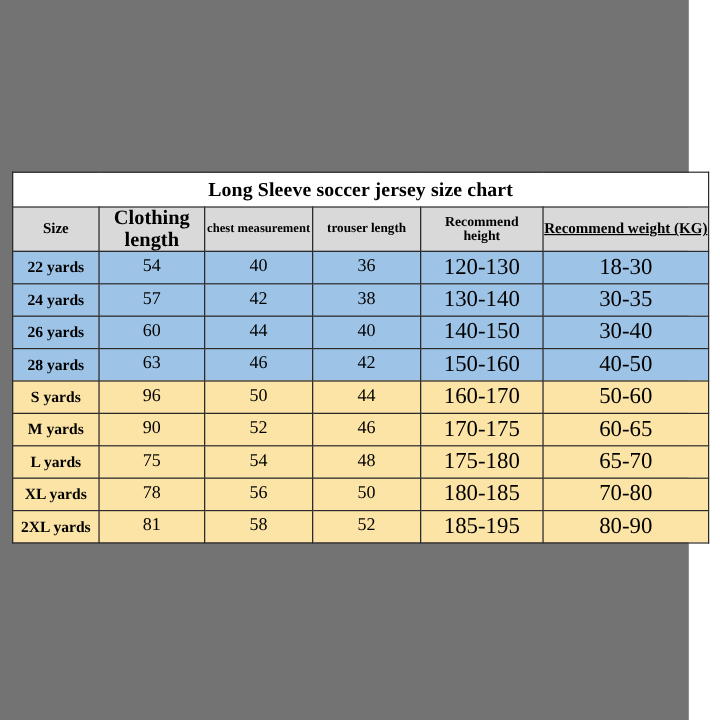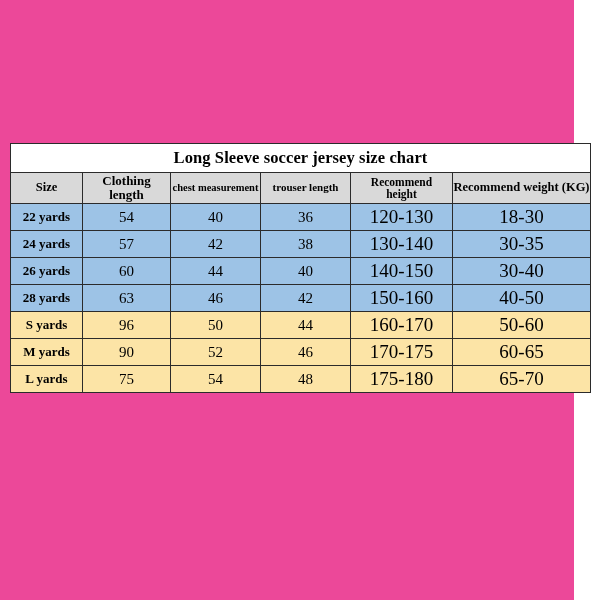--- a/index.html
+++ b/index.html
@@ -10,21 +10,21 @@
     width: 600px;
     height: 600px;
     background: #ffffff;
     font-family: "Liberation Serif", serif;
     overflow: hidden;
   }
   .page {
     position: relative;
     width: 574px;
     height: 600px;
-    background: #ec4899;
+    background: #737373;
   }
   .chart-wrap {
     position: absolute;
     left: 10px;
     top: 143px;
     width: 580px;
   }
   table.size-chart {
     border-collapse: collapse;
     width: 580px;
@@ -45,25 +45,25 @@
     background: #ffffff;
     letter-spacing: 0.1px;
   }
   .header-row td {
     background: #d9d9d9;
     height: 30px;
     font-weight: bold;
     line-height: 1.05;
   }
   .h-size { font-size: 12.5px; }
-  .h-cloth { font-size: 13px; }
+  .h-cloth { font-size: 17px; }
   .h-chest { font-size: 10.5px; }
   .h-trouser { font-size: 11px; margin-top: 29px; }
   .h-height { font-size: 11.5px; }
-  .h-weight { font-size: 12.5px; }
+  .h-weight { font-size: 12.5px; text-decoration: underline; }
   .row-blue td { background: #9dc3e6; }
   .row-yellow td { background: #fce4a6; }
   .data-row td {
     height: 26px;
   }
   .cell-size {
     font-weight: bold;
     font-size: 13px;
     font-family: "Liberation Serif", serif;
   }
@@ -163,16 +163,32 @@
           <td class="cell-range">60-65</td>
         </tr>
         <tr class="data-row row-yellow">
           <td class="cell-size">L yards</td>
           <td class="cell-num">75</td>
           <td class="cell-num">54</td>
           <td class="cell-num">48</td>
           <td class="cell-range">175-180</td>
           <td class="cell-range">65-70</td>
         </tr>
+        <tr class="data-row row-yellow">
+          <td class="cell-size">XL yards</td>
+          <td class="cell-num">78</td>
+          <td class="cell-num">56</td>
+          <td class="cell-num">50</td>
+          <td class="cell-range">180-185</td>
+          <td class="cell-range">70-80</td>
+        </tr>
+        <tr class="data-row row-yellow">
+          <td class="cell-size">2XL yards</td>
+          <td class="cell-num">81</td>
+          <td class="cell-num">58</td>
+          <td class="cell-num">52</td>
+          <td class="cell-range">185-195</td>
+          <td class="cell-range">80-90</td>
+        </tr>
       </tbody>
     </table>
   </div>
 </div>
 
 </body></html>

